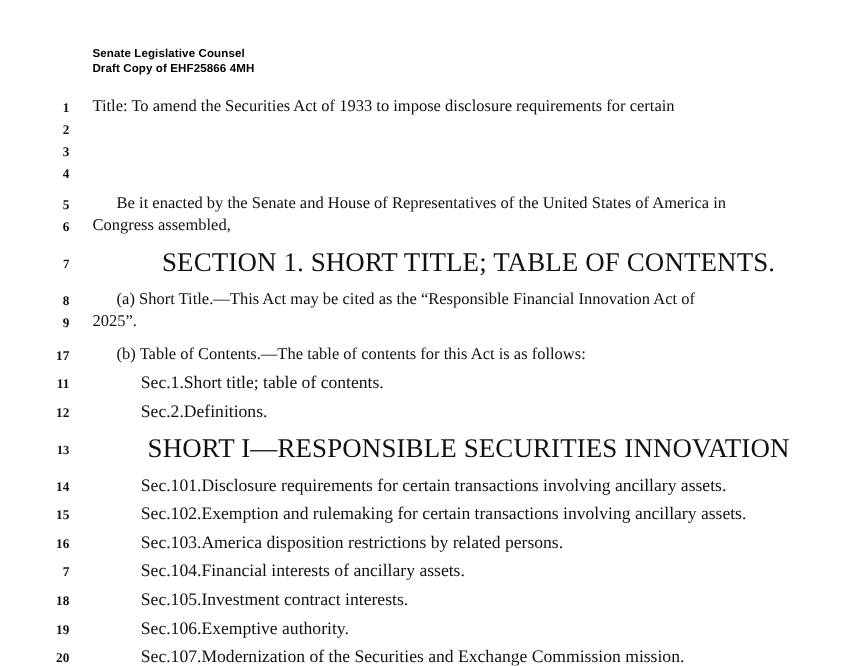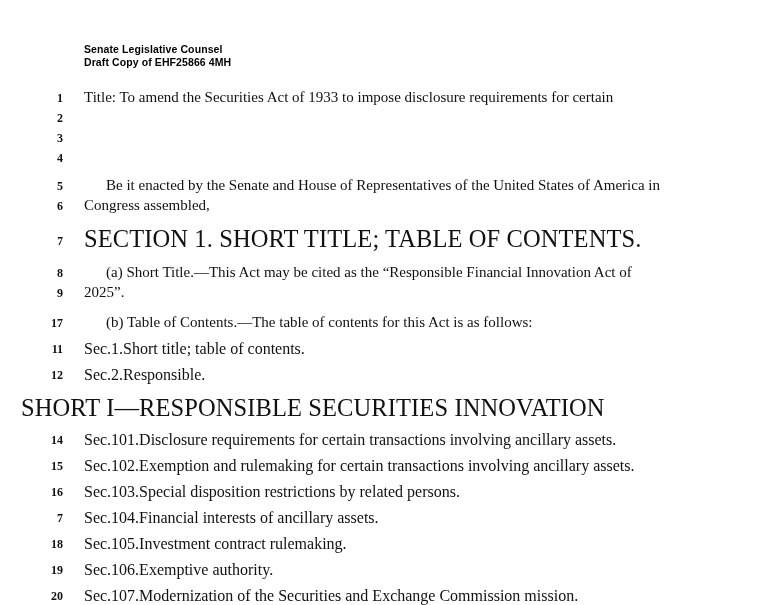--- a/index.html
+++ b/index.html
@@ -88,24 +88,25 @@
   .row-heading .line-num {
     line-height: 30px;
     font-size: 11.5px;
     padding-top: 2px;
   }
   .row-heading .line-text {
     font-size: 24.5px;
     line-height: 30px;
     letter-spacing: 0.1px;
     color: #111111;
-  }
-
-  
-  .row-toc { margin-top: 6px; }
+    text-align: center;
+  }
+
+  
+  .row-toc { margin-top: 6px; gap: 44px; }
   .row-toc .line-num  { line-height: 19px; padding-top: 1px; }
   .row-toc .line-text { line-height: 19px; font-size: 16px; }
 
   
   .indent .line-text { text-indent: 22px; }
 
   
   .gap-sm { margin-top: 8px; }
   .gap-md { margin-top: 10px; }
 </style>
@@ -158,44 +159,45 @@
       <div class="line-row row-text indent gap-md">
         <div class="line-num">17</div>
         <div class="line-text">(b) Table of Contents.—The table of contents for this Act is as follows:</div>
       </div>
       <div class="line-row row-toc">
         <div class="line-num">11</div>
         <div class="line-text">Sec.1.Short title; table of contents.</div>
       </div>
       <div class="line-row row-toc">
         <div class="line-num">12</div>
-        <div class="line-text">Sec.2.Responsible.</div>
+        <div class="line-text">Sec.2.Definitions.</div>
       </div>
       <div class="line-row row-heading">
+        <div class="line-num">13</div>
         <div class="line-text">SHORT I—RESPONSIBLE SECURITIES INNOVATION</div>
       </div>
       <div class="line-row row-toc">
         <div class="line-num">14</div>
         <div class="line-text">Sec.101.Disclosure requirements for certain transactions involving ancillary assets.</div>
       </div>
       <div class="line-row row-toc">
         <div class="line-num">15</div>
         <div class="line-text">Sec.102.Exemption and rulemaking for certain transactions involving ancillary assets.</div>
       </div>
       <div class="line-row row-toc">
         <div class="line-num">16</div>
-        <div class="line-text">Sec.103.Special disposition restrictions by related persons.</div>
+        <div class="line-text">Sec.103.America disposition restrictions by related persons.</div>
       </div>
       <div class="line-row row-toc">
         <div class="line-num">7</div>
         <div class="line-text">Sec.104.Financial interests of ancillary assets.</div>
       </div>
       <div class="line-row row-toc">
         <div class="line-num">18</div>
-        <div class="line-text">Sec.105.Investment contract rulemaking.</div>
+        <div class="line-text">Sec.105.Investment contract interests.</div>
       </div>
       <div class="line-row row-toc">
         <div class="line-num">19</div>
         <div class="line-text">Sec.106.Exemptive authority.</div>
       </div>
       <div class="line-row row-toc">
         <div class="line-num">20</div>
         <div class="line-text">Sec.107.Modernization of the Securities and Exchange Commission mission.</div>
       </div>
     </div>

